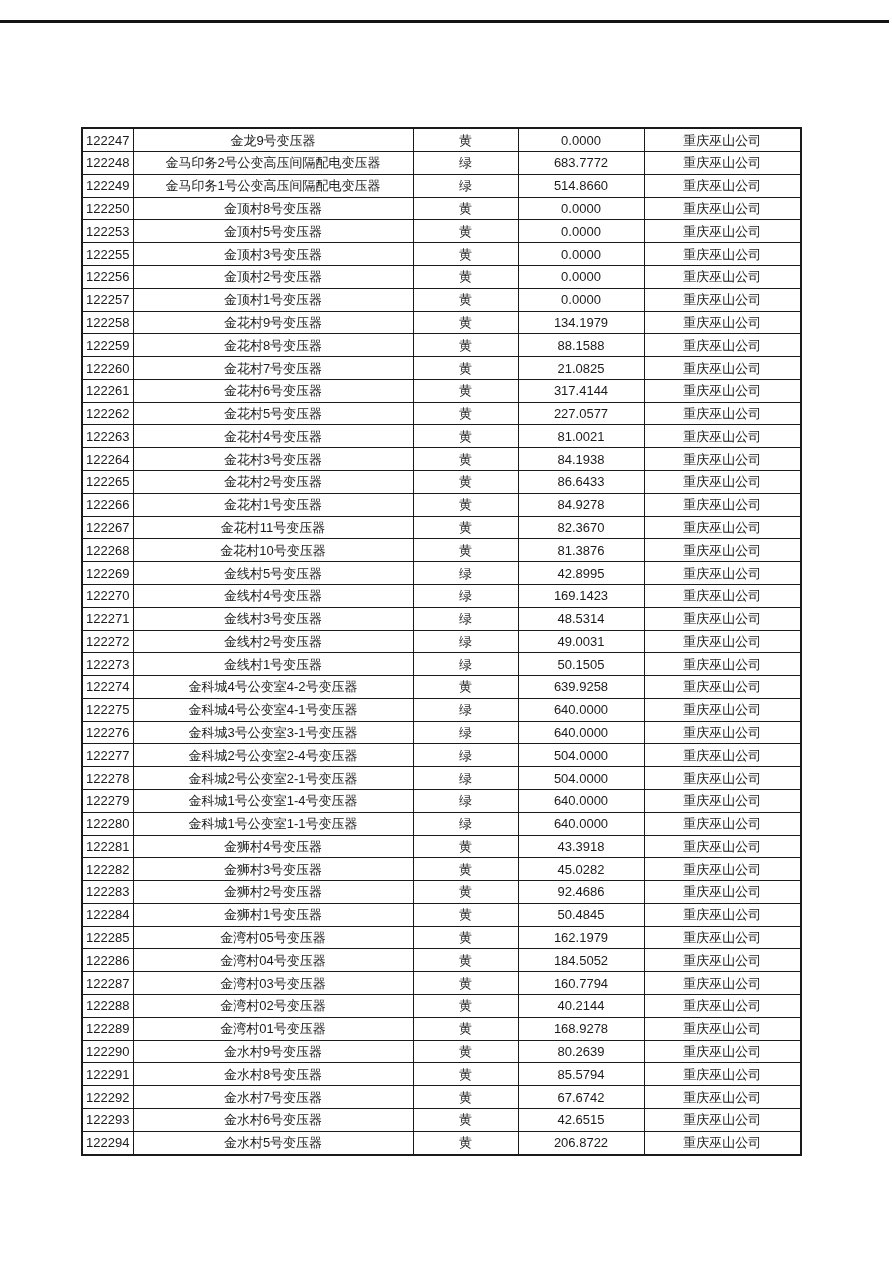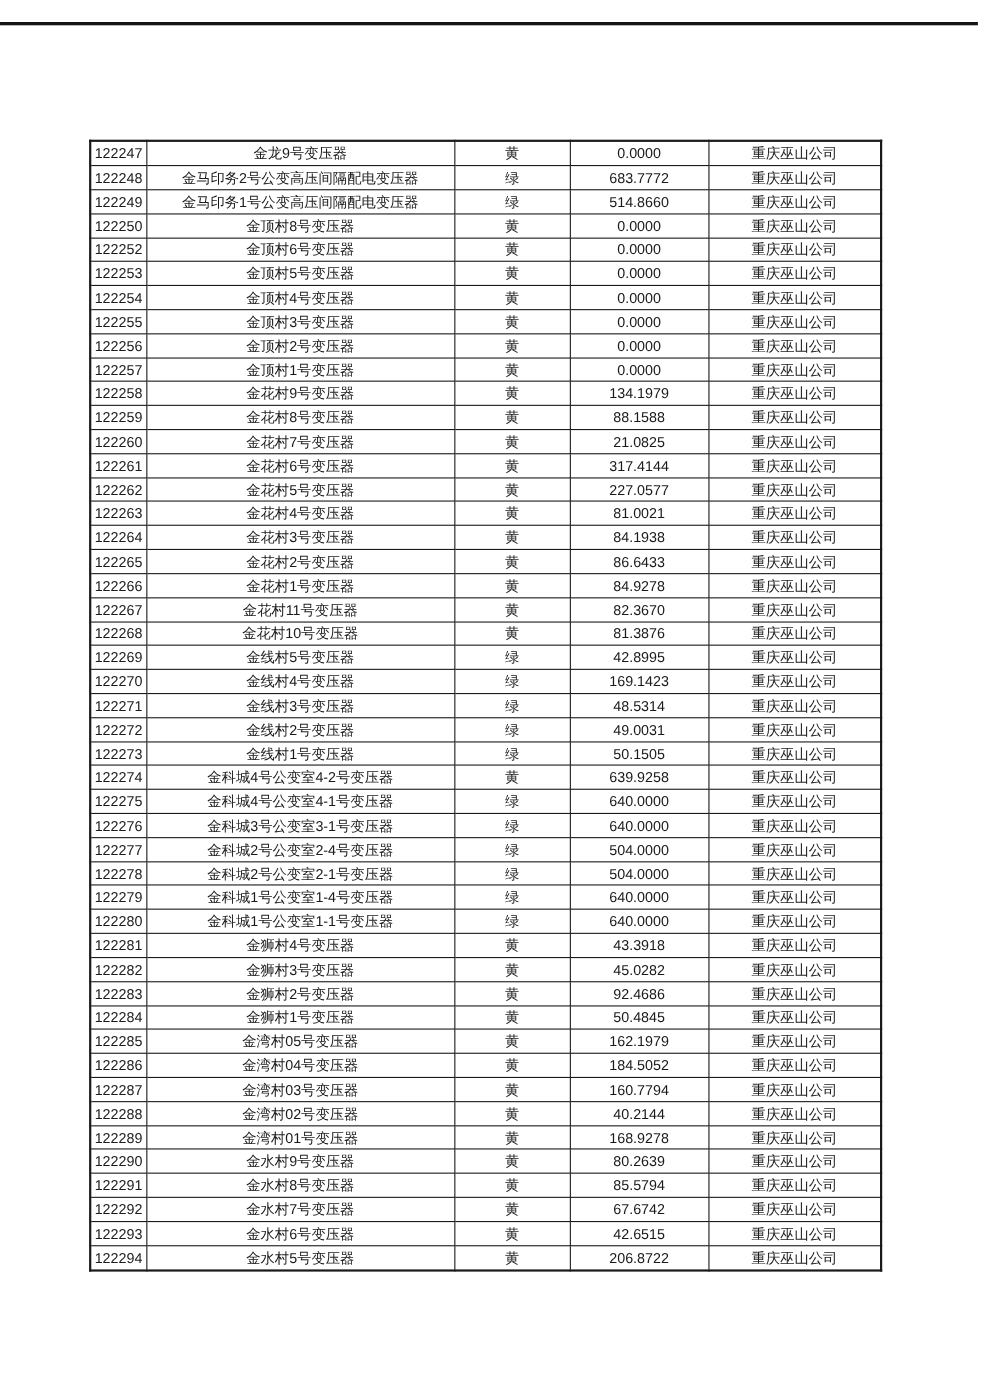--- a/index.html
+++ b/index.html
@@ -86,36 +86,22 @@
           <td>重庆巫山公司</td>
         </tr>
         <tr>
           <td>122250</td>
           <td>金顶村8号变压器</td>
           <td>黄</td>
           <td>0.0000</td>
           <td>重庆巫山公司</td>
         </tr>
         <tr>
-          <td>122252</td>
-          <td>金顶村6号变压器</td>
-          <td>黄</td>
-          <td>0.0000</td>
-          <td>重庆巫山公司</td>
-        </tr>
-        <tr>
           <td>122253</td>
           <td>金顶村5号变压器</td>
-          <td>黄</td>
-          <td>0.0000</td>
-          <td>重庆巫山公司</td>
-        </tr>
-        <tr>
-          <td>122254</td>
-          <td>金顶村4号变压器</td>
           <td>黄</td>
           <td>0.0000</td>
           <td>重庆巫山公司</td>
         </tr>
         <tr>
           <td>122255</td>
           <td>金顶村3号变压器</td>
           <td>黄</td>
           <td>0.0000</td>
           <td>重庆巫山公司</td>

